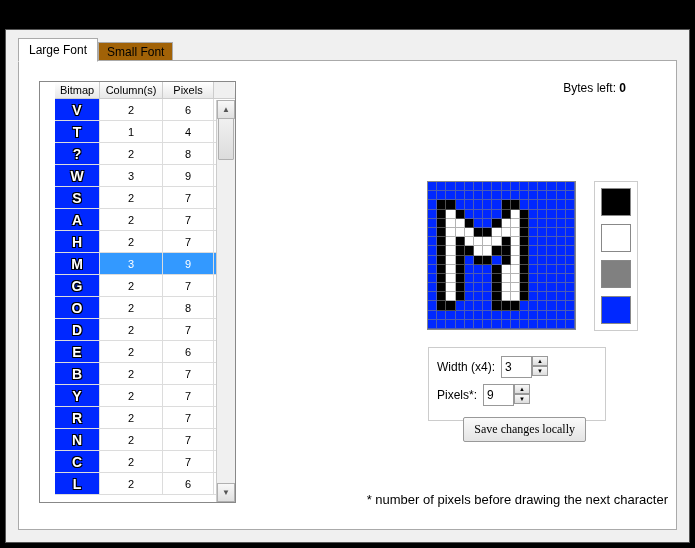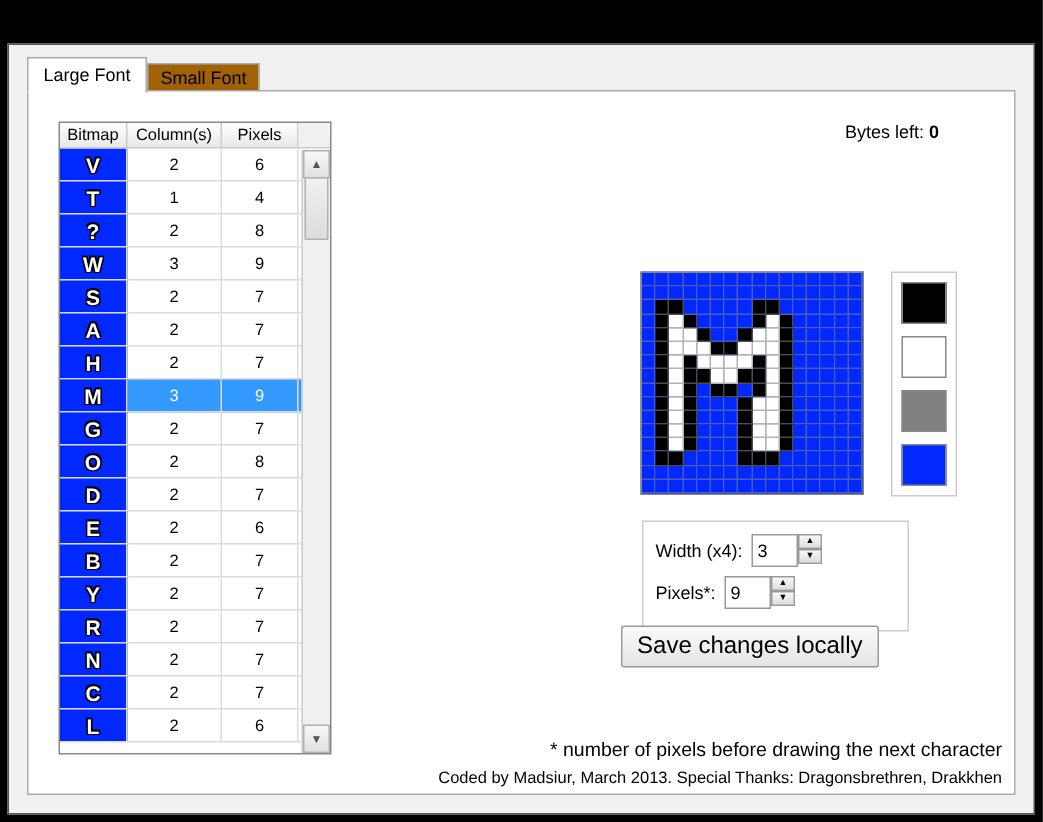--- a/index.html
+++ b/index.html
@@ -12,21 +12,21 @@
 .winbtns{position:absolute;right:4px;top:0;display:flex;}
 .winbtn{width:34px;height:20px;background:linear-gradient(to bottom,#555,#222);border:1px solid #666;color:#fff;display:flex;align-items:center;justify-content:center;font-weight:bold;margin-left:2px;}
 .winbtn.close{width:48px;}
 .client{position:absolute;top:29px;left:5px;right:5px;bottom:5px;background:#f0f0f0;border:1px solid #555;}
 .tabs{position:absolute;top:8px;left:12px;display:flex;align-items:flex-end;}
 .tab{background:#fff;border:1px solid #aaa;border-bottom:none;padding:3px 10px;font-size:12px;position:relative;margin-right:0px;}
 .tab.active{z-index:2;border-bottom:1px solid #fff;margin-bottom:-1px;padding:4px 10px;}
 .tab.inactive{background:#a16207;padding:2px 8px;margin-bottom:0;}
 .panel{position:absolute;top:30px;left:12px;right:12px;bottom:12px;background:#fff;border:1px solid #aaa;}
 
-.grid-wrap{position:absolute;top:20px;left:20px;width:180px;height:420px;border:1px solid #888;overflow:hidden;}
+.grid-wrap{position:absolute;top:20px;left:20px;width:180px;height:420px;border:1px solid #888;overflow:hidden;padding-left:15px;}
 .grid-header{display:flex;background:linear-gradient(to bottom,#fff,#e8e8e8);border-bottom:1px solid #ccc;}
 .gh{border-right:1px solid #ccc;text-align:center;padding:2px 0;font-size:11px;}
 .gh.c1{width:44px;}
 .gh.c2{width:62px;}
 .gh.c3{width:50px;}
 .gh.c4{width:20px;border-right:none;background:#f0f0f0;}
 .grid-body{height:401px;overflow:hidden;position:relative;}
 .row{display:flex;border-bottom:1px solid #dcdcdc;height:21px;}
 .row.selected{background:#3399ff;color:#fff;}
 .row.selected .cell{border-right-color:#dcdcdc;}
@@ -60,21 +60,21 @@
 
 .controls{position:absolute;top:286px;right:70px;width:160px;border:1px solid #ccc;padding:8px;background:#fff;}
 .crow{display:flex;align-items:center;justify-content:flex-start;margin-bottom:6px;}
 .crow label{font-size:12px;margin-right:6px;}
 .numbox{display:flex;align-items:stretch;}
 .numbox input{width:24px;height:18px;border:1px solid #999;text-align:left;padding-left:3px;font-size:12px;}
 .spin{display:flex;flex-direction:column;width:16px;}
 .spin button{height:10px;border:1px solid #999;background:linear-gradient(to bottom,#f8f8f8,#ddd);font-size:6px;line-height:5px;padding:0;display:flex;align-items:center;justify-content:center;}
 
 .save-btn-wrap{position:absolute;top:356px;right:90px;}
-.btn{background:linear-gradient(to bottom,#fafafa,#e4e4e4);border:1px solid #999;border-radius:2px;padding:4px 10px;font-size:16px;font-family:Liberation Sans, sans-serif;}
+.btn{background:linear-gradient(to bottom,#fafafa,#e4e4e4);border:1px solid #999;border-radius:2px;padding:4px 10px;font-size:12px;font-family:Liberation Serif, serif;}
 
 .return-btn{position:absolute;bottom:42px;right:8px;}
 .return-btn .btn{font-weight:bold;padding:4px 8px;}
 
 .footnote{position:absolute;bottom:22px;right:8px;font-size:13px;}
 .credits{position:absolute;bottom:4px;right:8px;font-size:11px;}
 </style>
 </head>
 <body>
 
@@ -558,17 +558,16 @@
           </div>
         </div>
       </div>
 
       <div class="save-btn-wrap">
         <button class="btn">Save changes locally</button>
       </div>
 
 
       <div class="footnote">* number of pixels before drawing the next character</div>
-      <div class="credits">Coded by Madsiur, March 2013. Special Thanks: Dragonsbrethren, Drakkhen</div>
 
     </div>
   </div>
 </div>
 
 </body></html>

